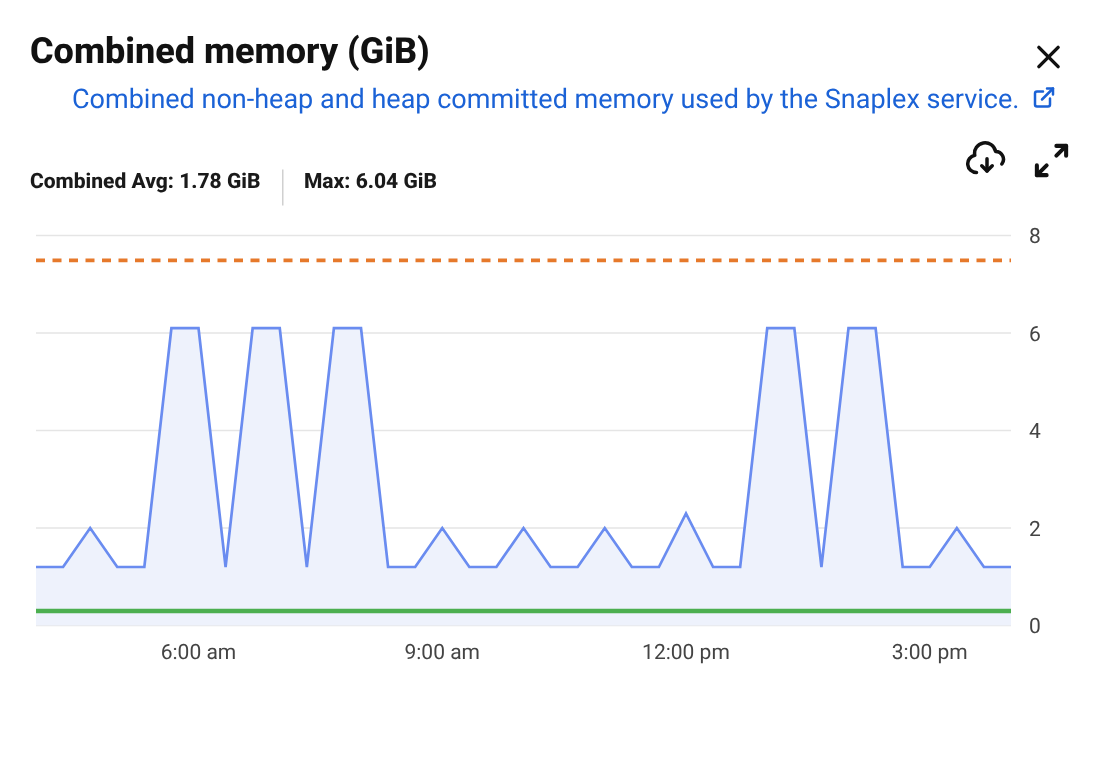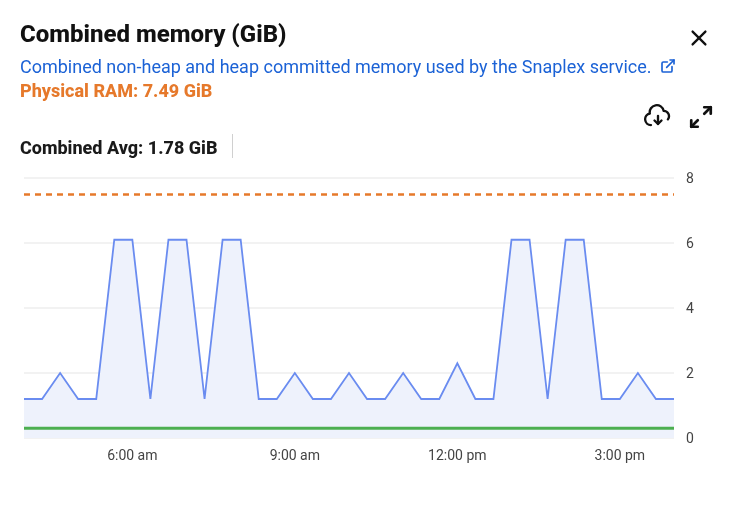--- a/index.html
+++ b/index.html
@@ -49,23 +49,23 @@
   }
   .stats-left { }
   .physical {
     font-size: 18px;
     font-weight: 800;
     color: #e6792b;
     margin-bottom: 2px;
   }
   .avg-row {
     display: flex;
-    align-items: flex-end;
+    align-items: flex-start;
     gap: 14px;
-    font-size: 18px;
+    font-size: 14px;
     font-weight: 800;
     color: #1a1a1a;
     margin-top: 33px;
   }
   .divider {
     width: 1px;
     height: 24px;
     background: #d0d0d0;
   }
   .icon-row {
@@ -92,44 +92,44 @@
   <h1 class="title">Combined memory (GiB)</h1>
   <div class="close-btn">
     <svg width="22" height="22" viewBox="0 0 24 24" fill="none" stroke="currentColor" stroke-width="2.5" stroke-linecap="round">
       <line x1="5" y1="5" x2="19" y2="19"></line>
         <line x1="19" y1="5" x2="5" y2="19"></line>
     </svg>
   </div>
 </div>
 
 <div>
-  <a href="#" class="desc" style="text-decoration:none;">
+  <a href="#" class="desc" style="text-decoration:none;margin-left:28px;">
     <span>Combined non-heap and heap committed memory used by the Snaplex service.</span>
     <span class="ext-link-icon">
       <svg width="16" height="16" viewBox="0 0 24 24" fill="none" stroke="#1b62d6" stroke-width="2.5" stroke-linecap="round" stroke-linejoin="round">
         <path d="M18 13v6a2 2 0 0 1-2 2H5a2 2 0 0 1-2-2V8a2 2 0 0 1 2-2h6"></path>
         <polyline points="15 3 21 3 21 9"></polyline>
         <line x1="10" y1="14" x2="21" y2="3"></line>
       </svg>
     </span>
   </a>
 </div>
 
 <div class="stats-row">
   <div class="stats-left">
-    <div class="physical">
-      <span>Physical RAM:</span>
-      <span>7.49 GiB</span>
-    </div>
     <div class="avg-row">
       <div>
         <span>Combined Avg:</span>
         <span>1.78 GiB</span>
       </div>
       <div class="divider"></div>
+      <div>
+        <span>Max:</span>
+        <span>6.04 GiB</span>
+      </div>
     </div>
   </div>
   <div class="icon-row">
     <div class="icon-btn">
       <svg width="28" height="28" viewBox="0 0 24 24" fill="none" stroke="currentColor" stroke-width="2" stroke-linecap="round" stroke-linejoin="round">
         <path d="M20.5 14a4.5 4.5 0 0 0-3.6-7.2A6 6 0 0 0 5 9a5 5 0 0 0 1 9.9"></path>
         <polyline points="9 15 12 18 15 15"></polyline>
         <line x1="12" y1="11" x2="12" y2="18"></line>
       </svg>
     </div>

